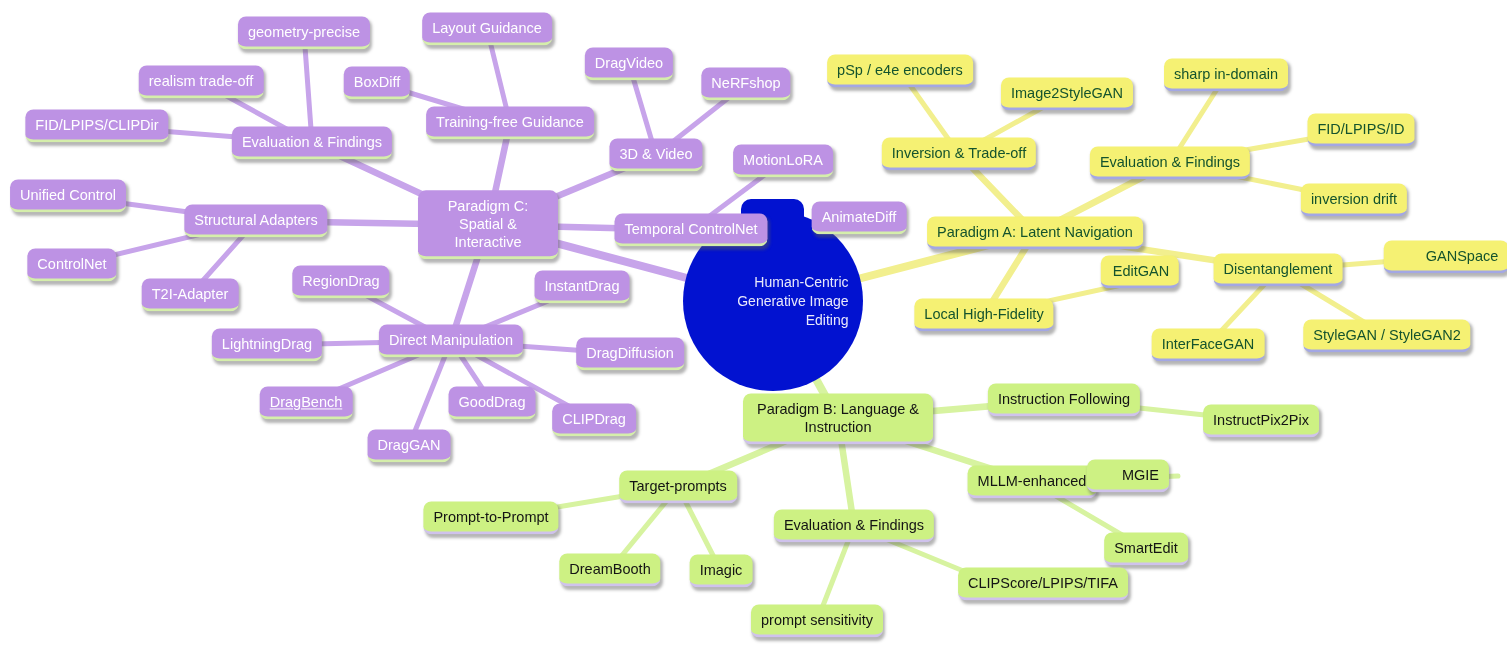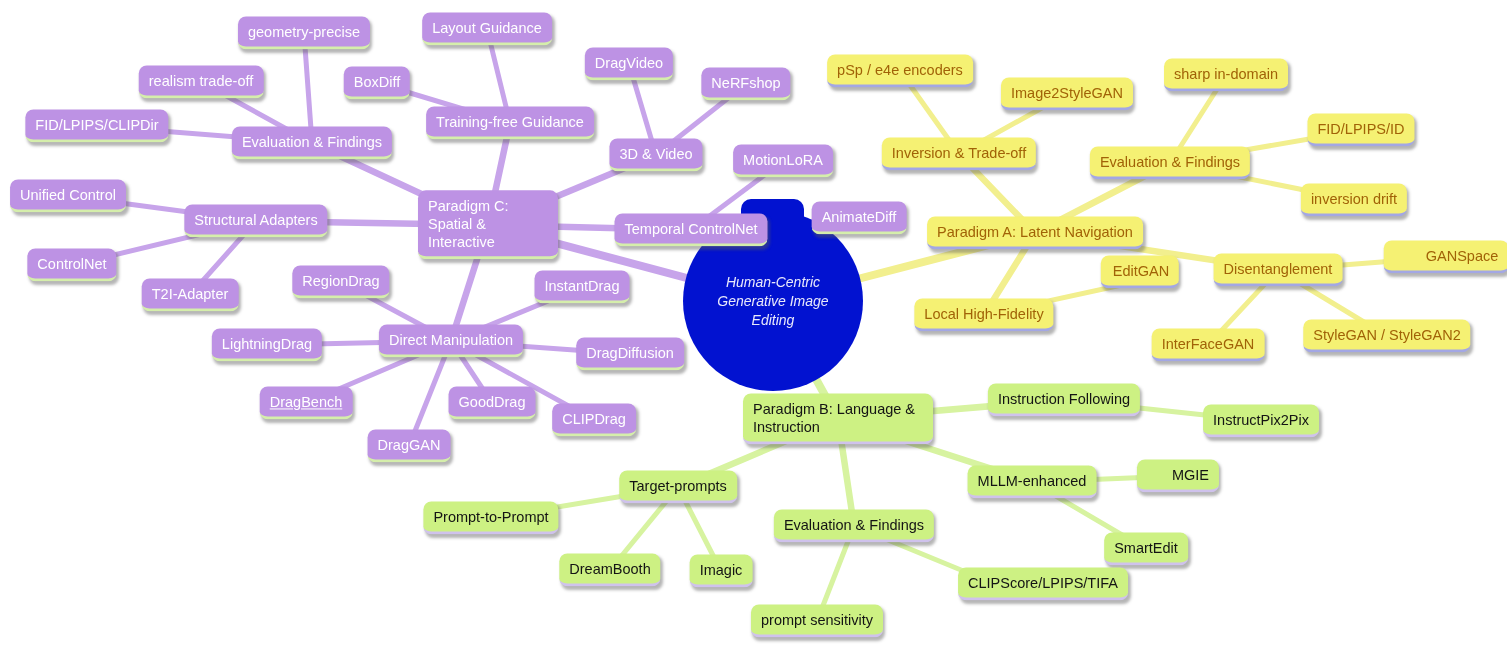--- a/index.html
+++ b/index.html
@@ -1,30 +1,30 @@
 <!DOCTYPE html>
 <html><head>
 <meta charset="utf-8">
 <style>
   html,body{margin:0;padding:0;background:#fff;}
   .canvas{position:relative;width:1507px;height:648px;background:#fff;overflow:hidden;
           font-family:"Liberation Sans",sans-serif;}
   .edges{position:absolute;left:0;top:0;}
   .node{position:absolute;transform:translate(-50%,-50%);box-sizing:border-box;
         padding:7px 10px 5px;border-radius:8px;font-size:14.5px;line-height:1.25;
-        white-space:nowrap;text-align:left;border-bottom:3px solid;
+        white-space:nowrap;text-align:center;border-bottom:3px solid;
         box-shadow:2px 3px 3px rgba(90,90,90,.45);cursor:pointer;}
   .branch-c{background:var(--pFill);color:#ffffff;border-bottom-color:var(--pUnder);}
-  .branch-a{background:var(--yFill);color:#a16207;border-bottom-color:var(--yUnder);}
+  .branch-a{background:var(--yFill);color:#14532d;border-bottom-color:var(--yUnder);}
   .branch-b{background:var(--gFill);color:#141414;border-bottom-color:var(--gUnder);}
   .wrap{white-space:normal;}
   .center-circle{position:absolute;border-radius:50%;background:var(--blue);}
   .center-tab{position:absolute;background:var(--blue);border-radius:10px 10px 0 0;}
   .center-label{position:absolute;transform:translate(-50%,-50%);width:151px;
-        color:#e9e9fb;text-align:center;font-size:14px;line-height:1.35;font-style:italic;}
+        color:#e9e9fb;text-align:right;font-size:14px;line-height:1.35;}
 </style>
 </head>
 <body>
 
 <div class="canvas" style="--blue: #0212d0; --pFill: #bd92e4; --pUnder: #d5eeab; --yFill: #f5f173; --yUnder: #a3a7e4; --gFill: #cdf183; --gUnder: #cfc2ec;">
   <svg class="edges" id="edges" width="1507" height="648">
       <line x1="773" y1="301" x2="1035" y2="233" stroke="#f2ef8e" stroke-width="8" stroke-linecap="round"></line>
       <line x1="773" y1="301" x2="838" y2="419" stroke="#d7f3a0" stroke-width="8" stroke-linecap="round"></line>
       <line x1="773" y1="301" x2="488" y2="225" stroke="#c7a4ea" stroke-width="8" stroke-linecap="round"></line>
       <line x1="1035" y1="233" x2="959" y2="154" stroke="#f2ef8e" stroke-width="6.5" stroke-linecap="round"></line>
@@ -121,21 +121,21 @@
       <div class="node branch-a" style="left: 984px; top: 315px;">Local High-Fidelity</div>
       <div class="node branch-a" style="left: 1140px; top: 272px; padding-left: 12px;">EditGAN</div>
       <div class="node branch-a" style="left: 1278px; top: 270px;">Disentanglement</div>
       <div class="node branch-a" style="left: 1446px; top: 257px; padding-left: 42px;">GANSpace</div>
       <div class="node branch-a" style="left: 1208px; top: 345px;">InterFaceGAN</div>
       <div class="node branch-a" style="left: 1387px; top: 336px;">StyleGAN / StyleGAN2</div>
       <div class="node branch-b wrap" style="left: 838px; top: 419px; width: 190px;">Paradigm B: Language &amp; Instruction</div>
       <div class="node branch-b" style="left: 1064px; top: 400px;">Instruction Following</div>
       <div class="node branch-b" style="left: 1261px; top: 421px;">InstructPix2Pix</div>
       <div class="node branch-b" style="left: 1032px; top: 482px;">MLLM-enhanced</div>
-      <div class="node branch-b" style="left: 1178px; top: 476px; padding-left: 35px;">MGIE</div>
+      <div class="node branch-b" style="left: 1128px; top: 476px; padding-left: 35px;">MGIE</div>
       <div class="node branch-b" style="left: 1146px; top: 549px;">SmartEdit</div>
       <div class="node branch-b" style="left: 854px; top: 526px;">Evaluation &amp; Findings</div>
       <div class="node branch-b" style="left: 995px; top: 584px; margin-left: 48px;">CLIPScore/LPIPS/TIFA</div>
       <div class="node branch-b" style="left: 817px; top: 621px;">prompt sensitivity</div>
       <div class="node branch-b" style="left: 678px; top: 487px;">Target-prompts</div>
       <div class="node branch-b" style="left: 491px; top: 518px;">Prompt-to-Prompt</div>
       <div class="node branch-b" style="left: 610px; top: 570px;">DreamBooth</div>
       <div class="node branch-b" style="left: 721px; top: 571px;">Imagic</div>
     </div>
 </div>

